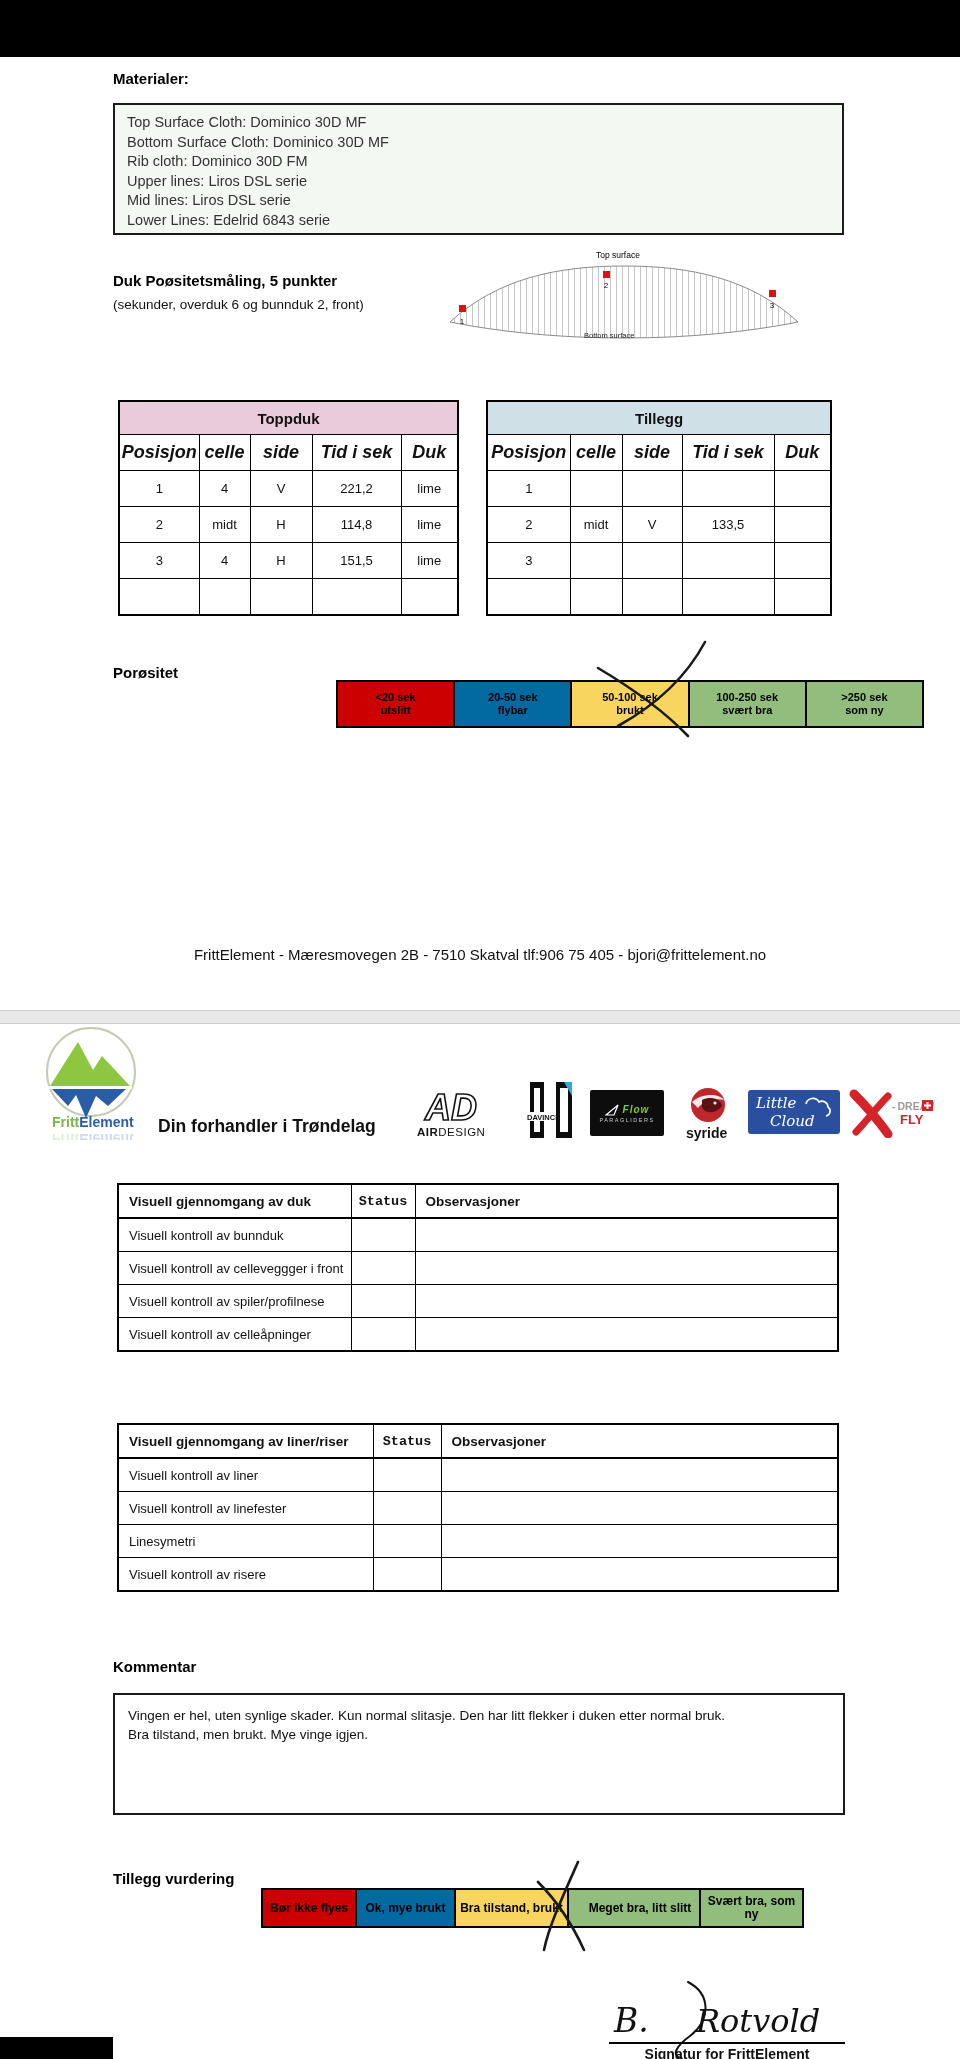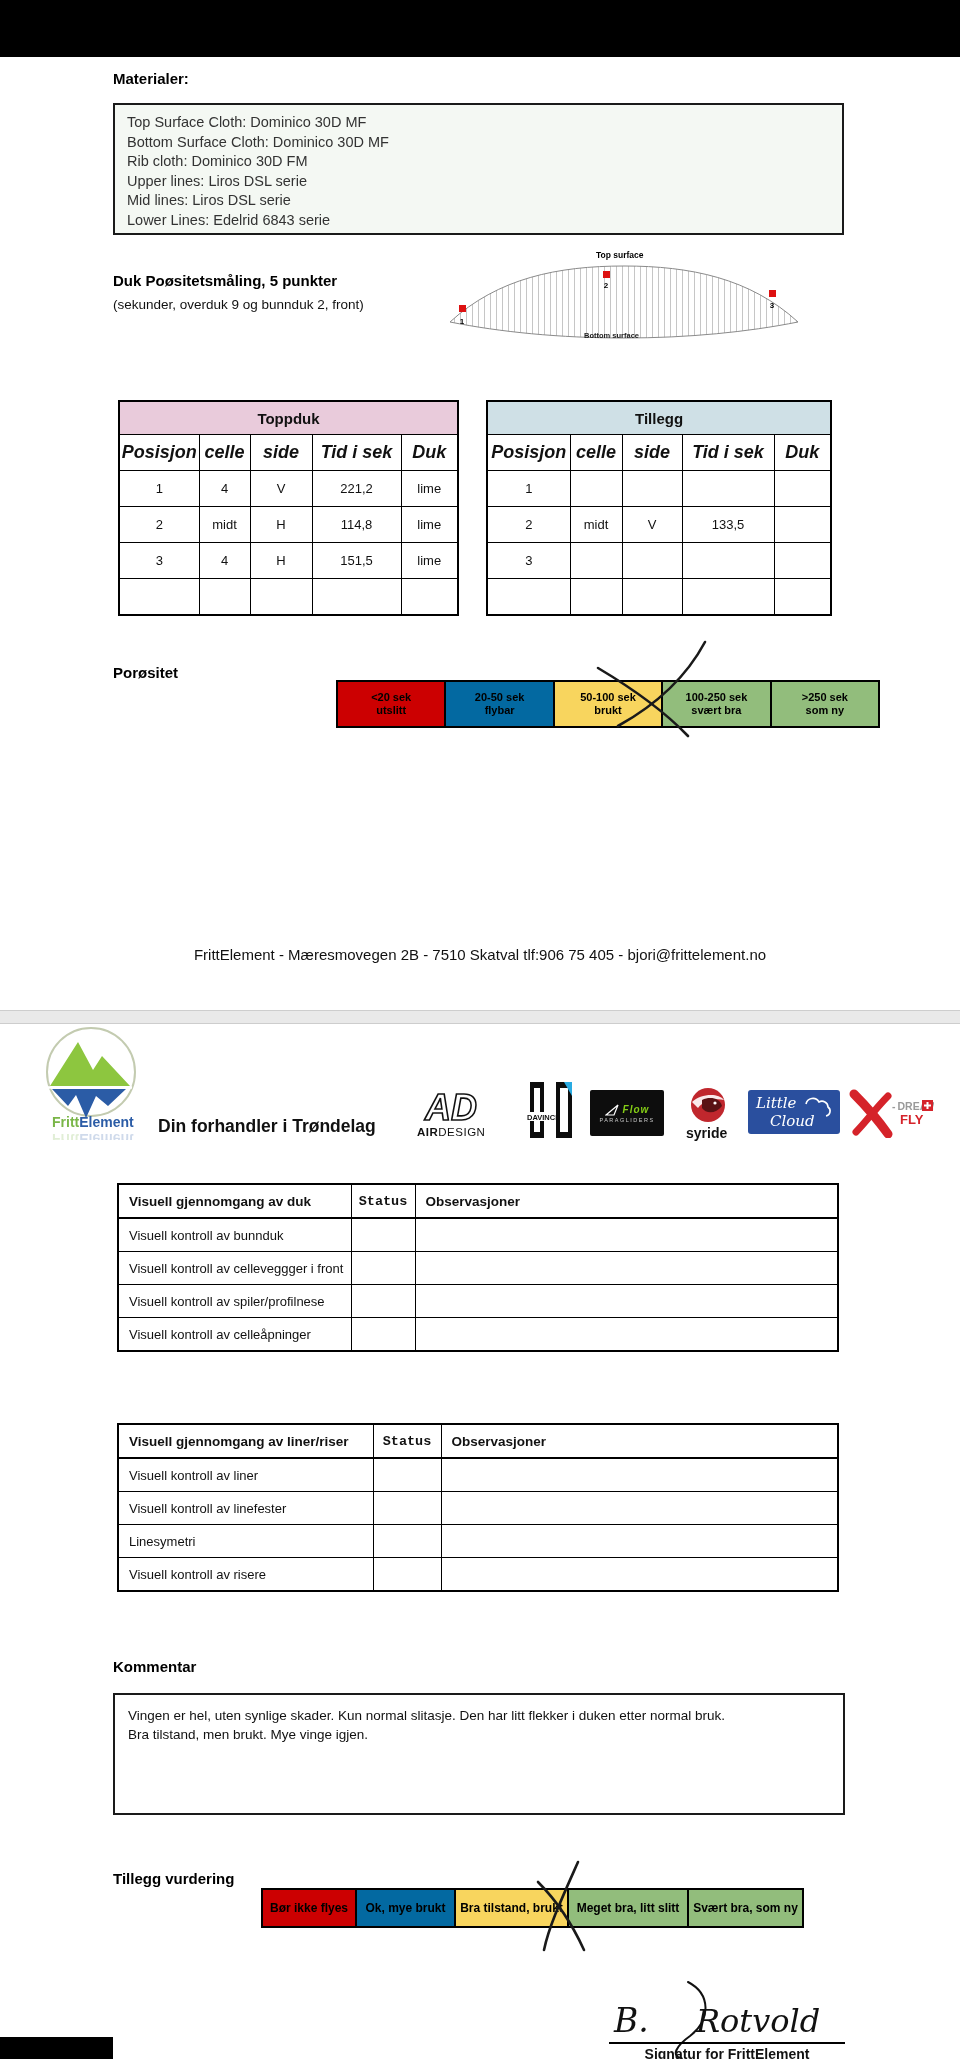--- a/index.html
+++ b/index.html
@@ -67,23 +67,23 @@
   <div class="abs matbox">
     <div>Top Surface Cloth: Dominico 30D MF</div>
     <div>Bottom Surface Cloth: Dominico 30D MF</div>
     <div>Rib cloth: Dominico 30D FM</div>
     <div>Upper lines: Liros DSL serie</div>
     <div>Mid lines: Liros DSL serie</div>
     <div>Lower Lines: Edelrid 6843 serie</div>
   </div>
 
   <div class="abs h15" style="left:113px;top:272px;">Duk Poøsitetsmåling, 5 punkter</div>
-  <div class="abs sub13" style="left:113px;top:297px;">(sekunder, overduk 9 og bunnduk 2, front)</div>
-
-  <div class="abs" style="left:448px;top:250px;width:352px;height:98px;font-weight:bold;">
+  <div class="abs sub13" style="left:113px;top:297px;">(sekunder, overduk 6 og bunnduk 2, front)</div>
+
+  <div class="abs" style="left:448px;top:250px;width:352px;height:98px;">
     <div class="abs" style="left:148px;top:0;font-size:8.5px;color:#000;">Top surface</div>
     <svg class="abs" style="left:0;top:12px;" width="352" height="78" viewBox="0 0 352 78">
       <defs>
         <pattern id="ribs" width="6" height="8" patternUnits="userSpaceOnUse">
           <rect width="6" height="8" fill="#ffffff"></rect>
           <line x1="0.5" y1="0" x2="0.5" y2="8" stroke="#c6c6c6" stroke-width="1"></line>
         </pattern>
       </defs>
       <path d="M 2,60 C 50,16 110,4 176,4 C 242,4 302,16 350,60 C 300,70 240,76 176,76 C 112,76 52,70 2,60 Z" fill="url(#ribs)" stroke="#8a8a8a" stroke-width="1"></path>
       <rect x="11" y="43" width="7" height="7" fill="#dd1111"></rect>
@@ -190,21 +190,21 @@
       <td></td>
       <td></td>
       <td></td>
       <td></td>
       <td></td>
     </tr>
   </tbody>
     </table>
 
   <div class="abs h15" style="left:113px;top:664px;">Porøsitet</div>
-  <div class="abs scalebar" style="left:336px;top:680px;width:544px;height:48px;">
+  <div class="abs scalebar" style="left:336px;top:680px;width:588px;height:48px;">
     <div class="seg red">
       <div>&lt;20 sek</div>
       <div>utslitt</div>
     </div>
     <div class="seg orange">
       <div>20-50 sek</div>
       <div>flybar</div>
     </div>
     <div class="seg yellow">
       <div>50-100 sek</div>
@@ -387,21 +387,21 @@
   <div class="abs scalebar ratebar" style="left:261px;top:1888px;width:543px;height:40px;">
     <div class="seg red" style="flex:0 0 92px;">
       <div>Bør ikke flyes</div>
     </div>
     <div class="seg orange" style="flex:0 0 97px;">
       <div>Ok, mye brukt</div>
     </div>
     <div class="seg yellow" style="flex:0 0 111px;">
       <div>Bra tilstand, brukt</div>
     </div>
-    <div class="seg green" style="flex:0 0 118px;">
+    <div class="seg green" style="flex:0 0 118px;padding-left:12px;">
       <div>Meget bra, litt slitt</div>
     </div>
     <div class="seg green" style="flex:1;">
       <div>Svært bra, som ny</div>
     </div>
   </div>
 
   <svg class="abs" style="left:515px;top:1852px;" width="100" height="105" viewBox="0 0 100 105">
     <path d="M 63,10 C 47,46 34,74 29,98" fill="none" stroke="#1a1a1a" stroke-width="2.6" stroke-linecap="round"></path>
     <path d="M 23,30 C 43,50 59,76 69,98" fill="none" stroke="#1a1a1a" stroke-width="2.6" stroke-linecap="round"></path>

